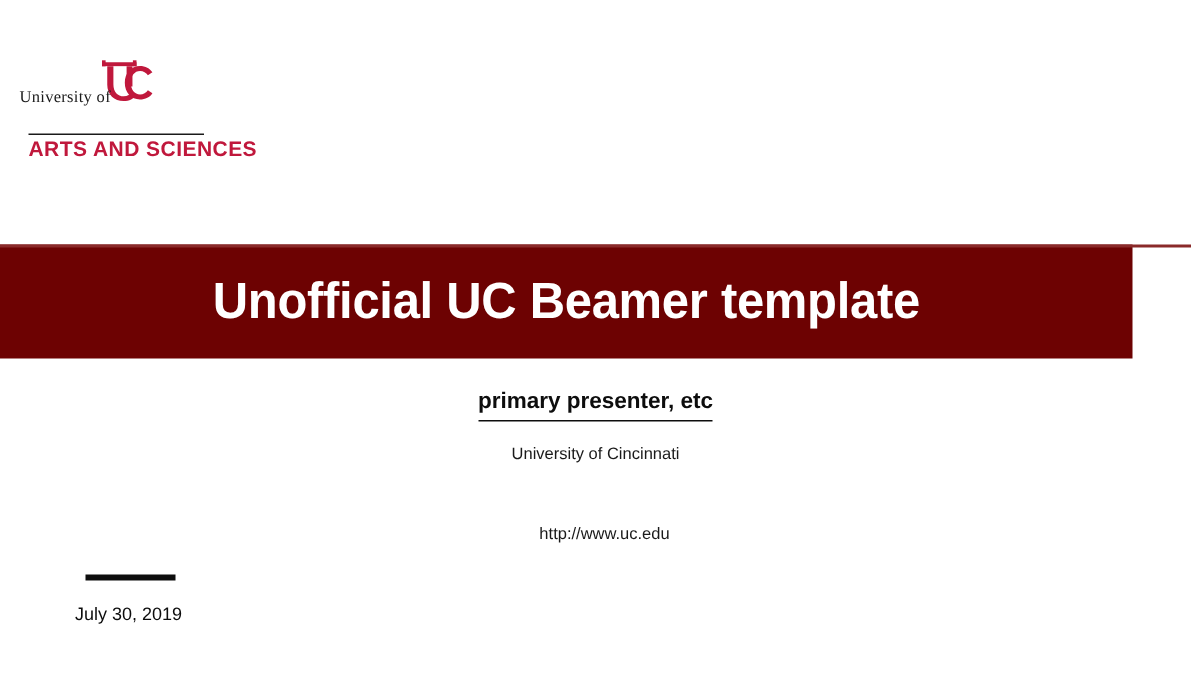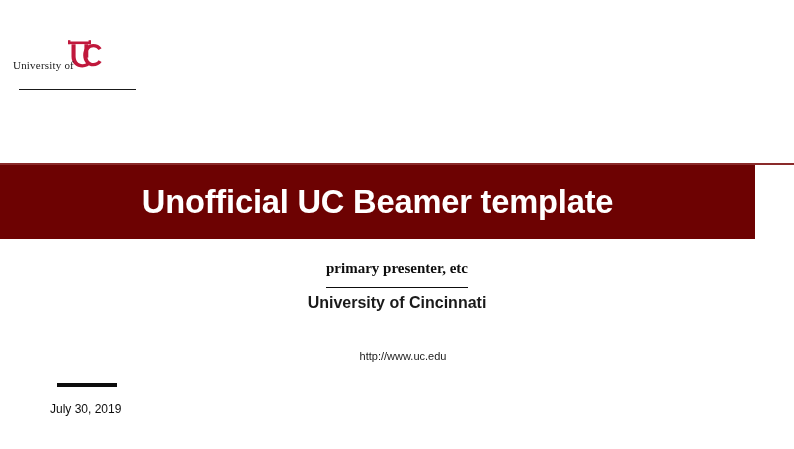--- a/index.html
+++ b/index.html
@@ -123,45 +123,44 @@
   .author-block {
     position: absolute;
     left: 0;
     top: 228px;
     width: 794px;
     text-align: center;
   }
 
   .author-name {
     display: inline-block;
-    font-family: Liberation Serif, serif;
+    font-family: Liberation Sans, sans-serif;
     font-weight: bold;
     font-size: 15px;
     line-height: 18px;
     color: #0d0d0d;
-    padding-bottom: 10px;
+    padding-bottom: 3px;
     border-bottom: 1.5px solid #0d0d0d;
     white-space: nowrap;
   }
 
   .institute-block {
     position: absolute;
     left: 0;
     top: 264px;
     width: 794px;
     text-align: center;
   }
 
   .institute-line {
     font-family: "Liberation Sans", sans-serif;
-    font-size: 16px;
+    font-size: 11px;
     line-height: 16px;
     color: #1a1a1a;
     white-space: nowrap;
-    font-weight: bold;
   }
 
   .url-block {
     position: absolute;
     left: 0;
     top: 315px;
     width: 794px;
     text-align: center;
     padding-left: 6px;
   }
@@ -223,20 +222,21 @@
 
         <path d="M41.6 9.2 C39.9 6.6 36.9 5.0 33.3 5.0 C27.4 5.0 23.2 9.8 23.2 16.2 C23.2 22.6 27.4 27.3 33.3 27.3 C36.9 27.3 39.9 25.7 41.6 23.1 L38.6 21.2 C37.4 23.0 35.6 24.0 33.4 24.0 C29.7 24.0 27.2 20.9 27.2 16.2 C27.2 11.5 29.7 8.3 33.4 8.3 C35.6 8.3 37.4 9.4 38.6 11.1 Z" fill="#c0183c"></path>
       </svg>
     </div>
 
     <div class="logo-university-of">University of</div>
 
 
     <div class="logo-rule"></div>
 
+    <div class="logo-arts">ARTS AND SCIENCES</div>
   </div>
 
   <div class="title-band">
     <div class="title-band-toprule"></div>
     <div class="slide-title">Unofficial UC Beamer template</div>
   </div>
 
   <div class="author-block">
     <span class="author-name">primary presenter, etc</span>
   </div>

